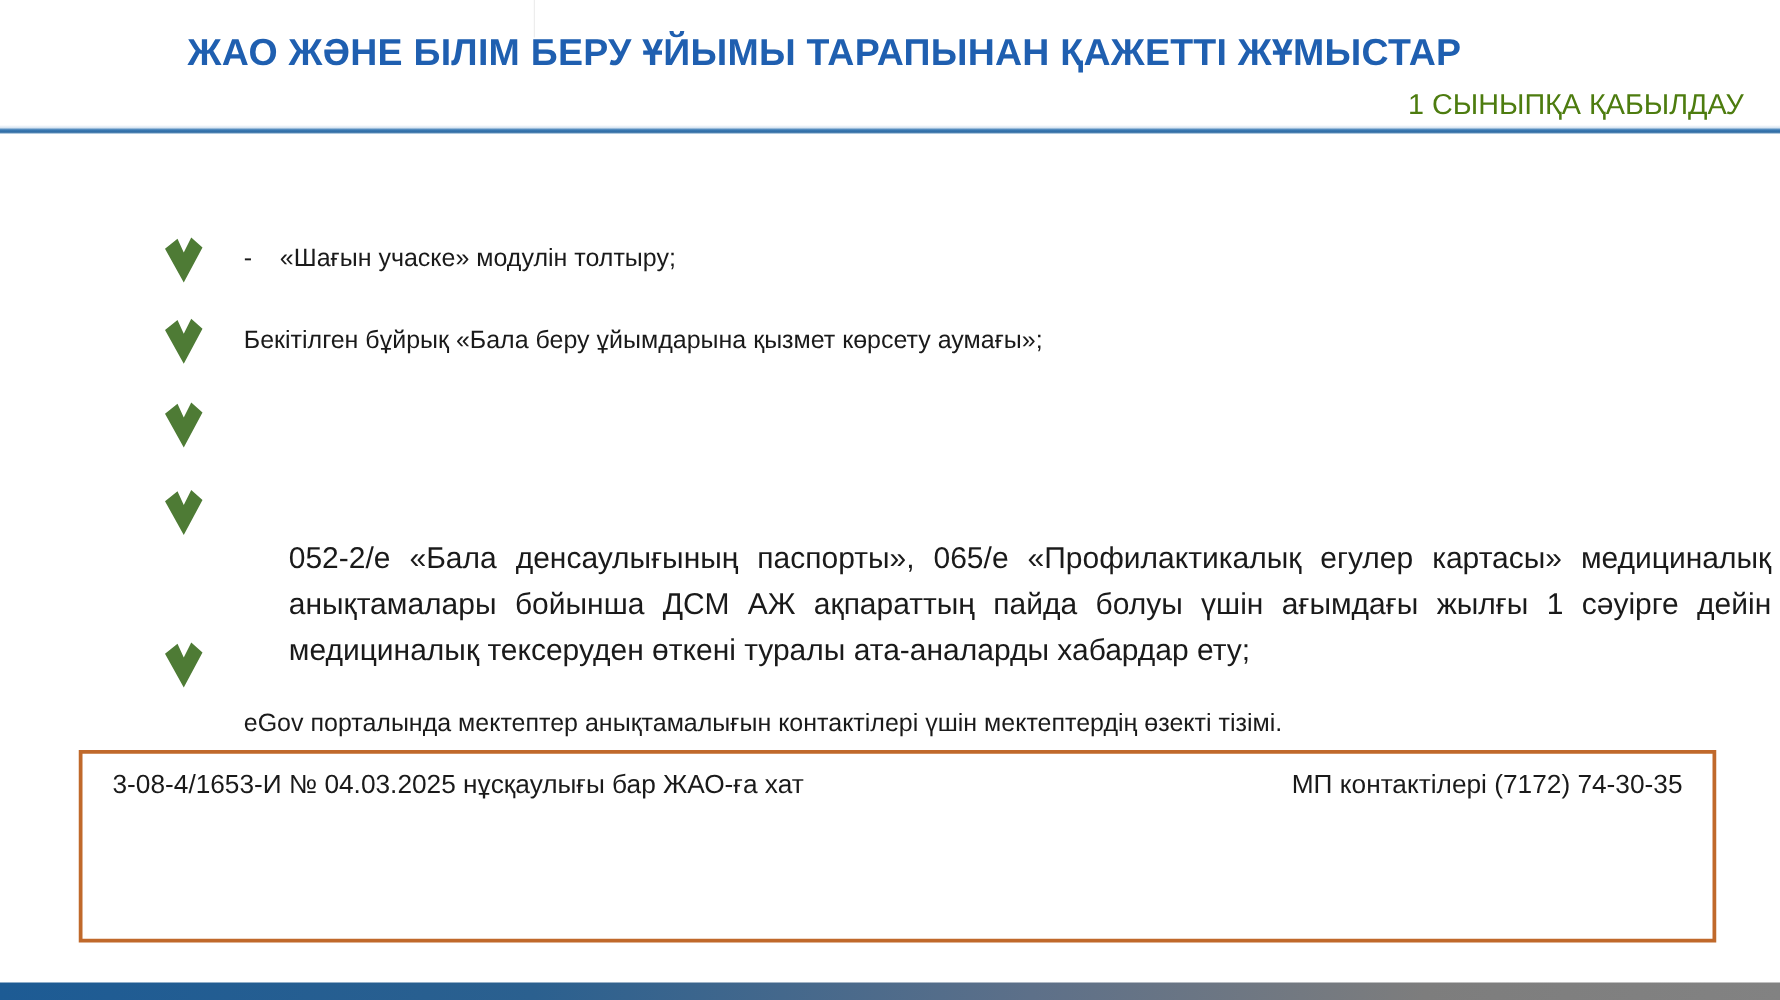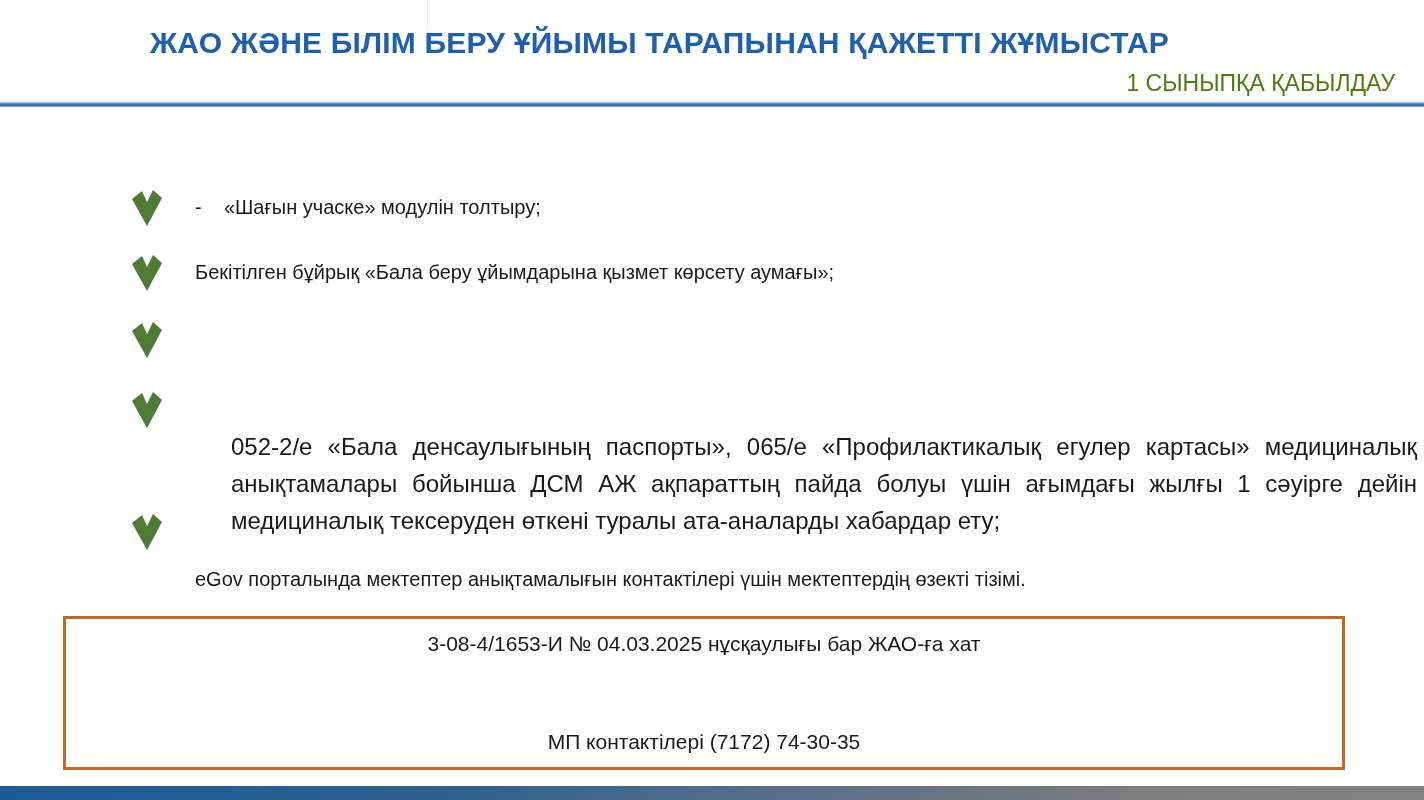--- a/index.html
+++ b/index.html
@@ -39,24 +39,24 @@
   }
   .item-paragraph{
     position:absolute;left:195px;width:1186px;
     font-size:24px;line-height:37px;
     text-align:justify;
     margin-left:36px;
   }
 
   
   .info-box{
-    position:absolute;left:63px;top:616px;width:1256px;height:122px;
+    position:absolute;left:63px;top:600px;width:1256px;height:122px;
     border:3px solid var(--box-orange,#c0692b);
-    display:flex;flex-direction:column;justify-content:space-between;
-    padding:13px 10px;box-sizing:content-box;
+    display:flex;flex-direction:row;justify-content:space-between;
+    padding:13px 24px;box-sizing:content-box;
   }
   .info-line{
     text-align:center;font-size:21px;color:#1a1a1a;
   }
 
   
   .footer-bar{
     position:absolute;left:0;bottom:0;width:1424px;height:14px;
     background:linear-gradient(90deg,
       var(--footer-blue,#1d5b94) 0%,

